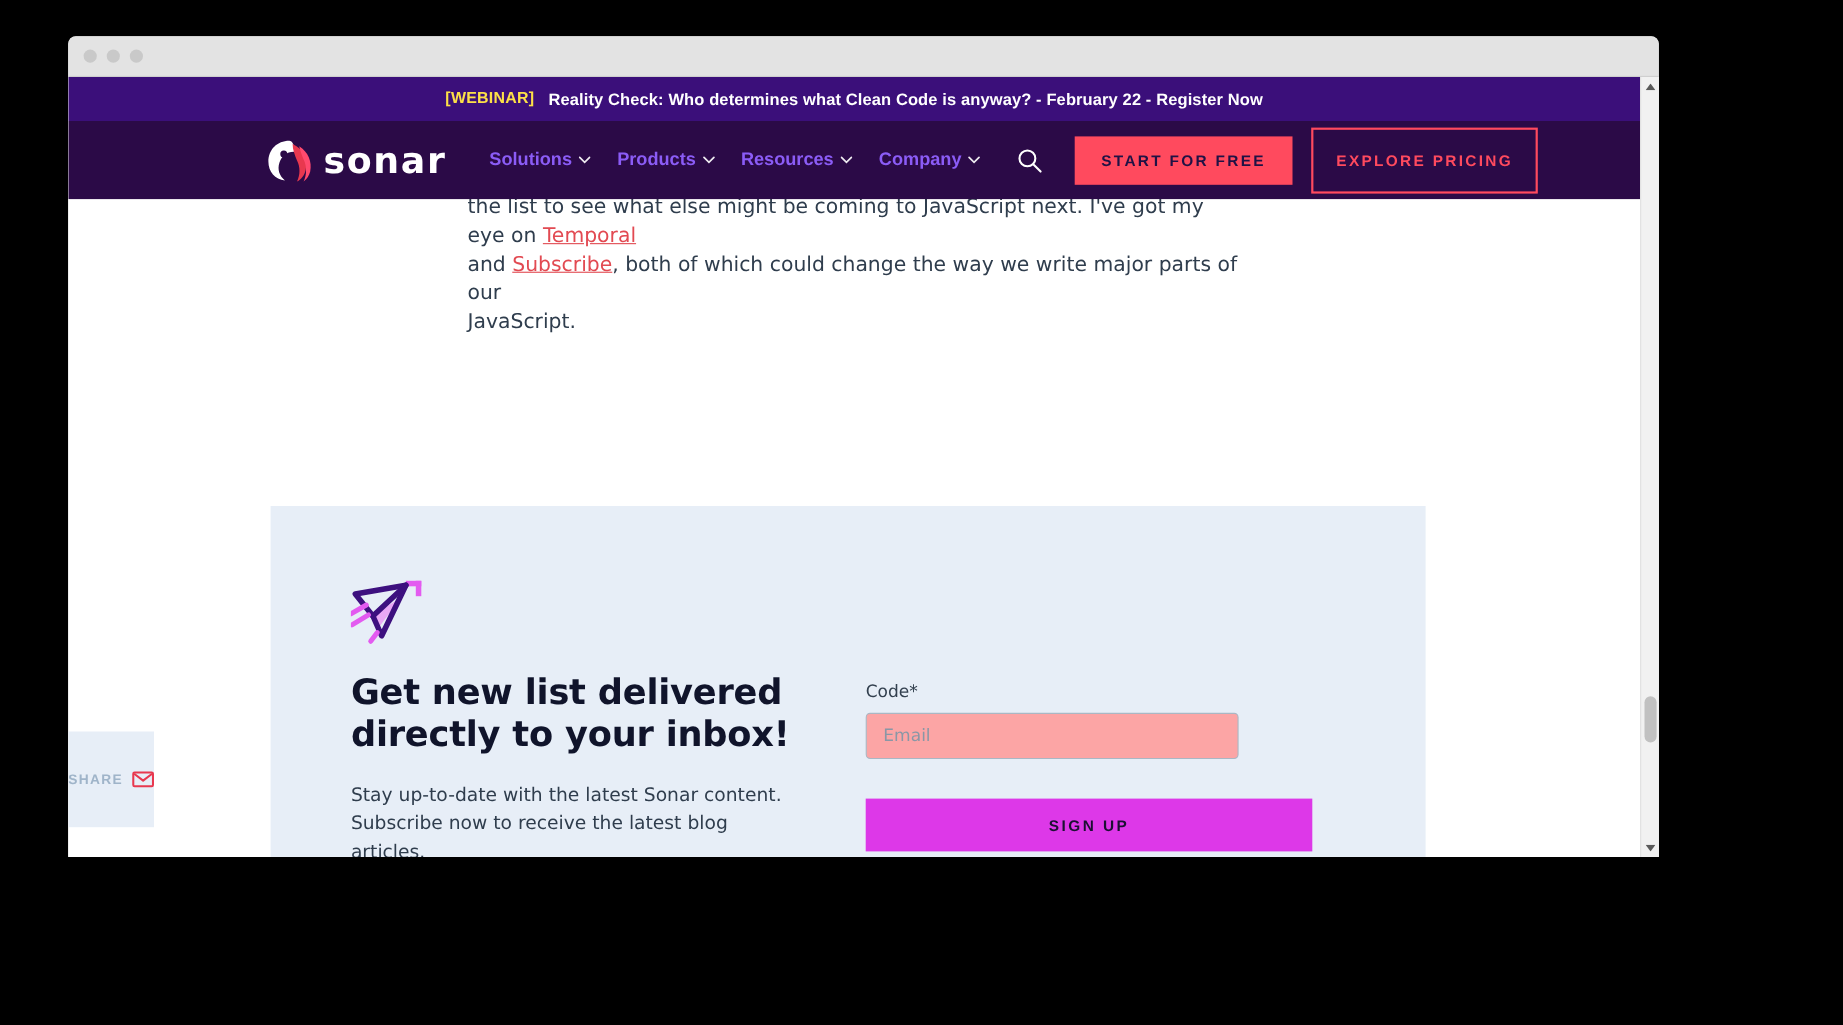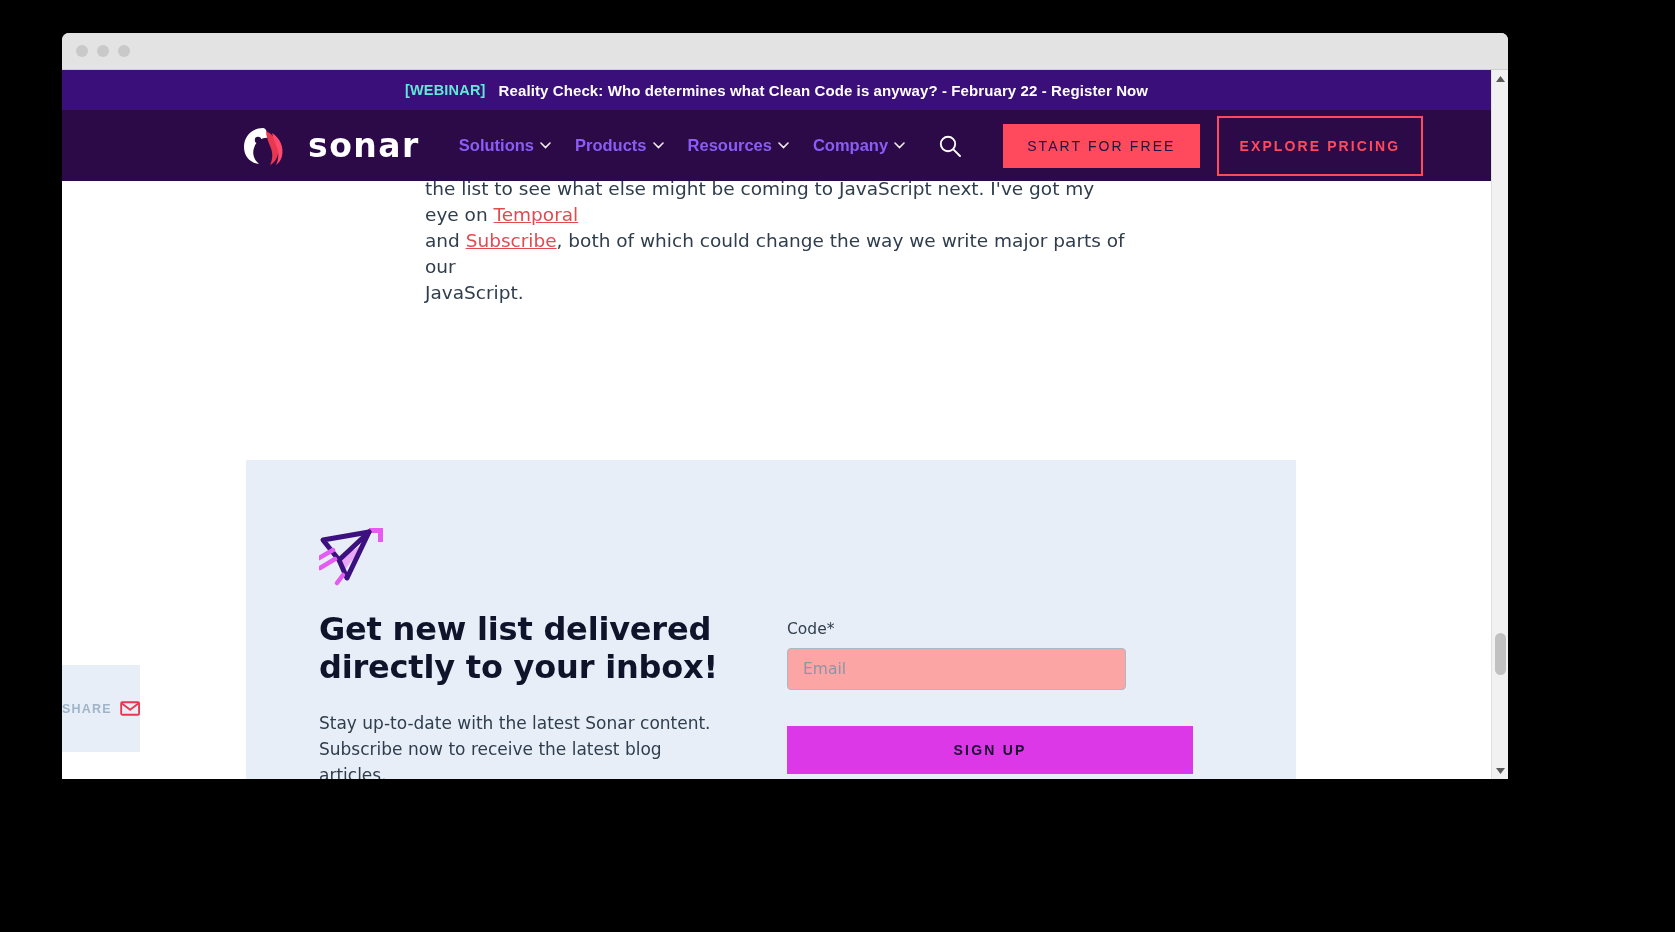--- a/index.html
+++ b/index.html
@@ -61,37 +61,37 @@
     height: 40px;
     background: #3b0f7a;
     display: flex;
     align-items: center;
     justify-content: center;
     gap: 13px;
     font-size: 15px;
     color: #ffffff;
   }
   #webinar-tag {
-    color: #5eead4;
+    color: #fde047;
     font-weight: bold;
     font-size: 14.5px;
     letter-spacing: 0.2px;
   }
   #webinar-text { font-weight: 600; letter-spacing: 0.1px; }
 
   #navbar {
     height: 71px;
     background: #2b0a47;
     display: flex;
     align-items: center;
     padding-left: 180px;
   }
 
   
-  #logo-link { display: flex; align-items: center; gap: 22px; text-decoration: none; }
+  #logo-link { display: flex; align-items: center; gap: 8px; text-decoration: none; }
   #logo-mark { width: 44px; height: 40px; display: block; }
   #logo-word {
     color: #ffffff;
     font-size: 33px;
     font-weight: bold;
     letter-spacing: 1.5px;
     font-family: "DejaVu Sans", sans-serif;
   }
 
   #primary-nav {
@@ -121,25 +121,24 @@
   }
 
   #cta-group { display: flex; align-items: center; gap: 17px; margin-left: 26px; }
   #start-free-button {
     background: #ff4a5e;
     color: #1f1245;
     border: none;
     height: 44px;
     padding: 0 24px;
     font-size: 14px;
-    font-weight: normal;
+    font-weight: bold;
     letter-spacing: 2.1px;
     cursor: pointer;
     font-family: "Liberation Sans", sans-serif;
-    margin-left: 12px;
   }
   #explore-pricing-button {
     background: transparent;
     color: #ff4a5e;
     border: 2px solid #ff4a5e;
     height: 60px;
     padding: 0 21px;
     font-size: 14px;
     font-weight: bold;
     letter-spacing: 2.1px;

